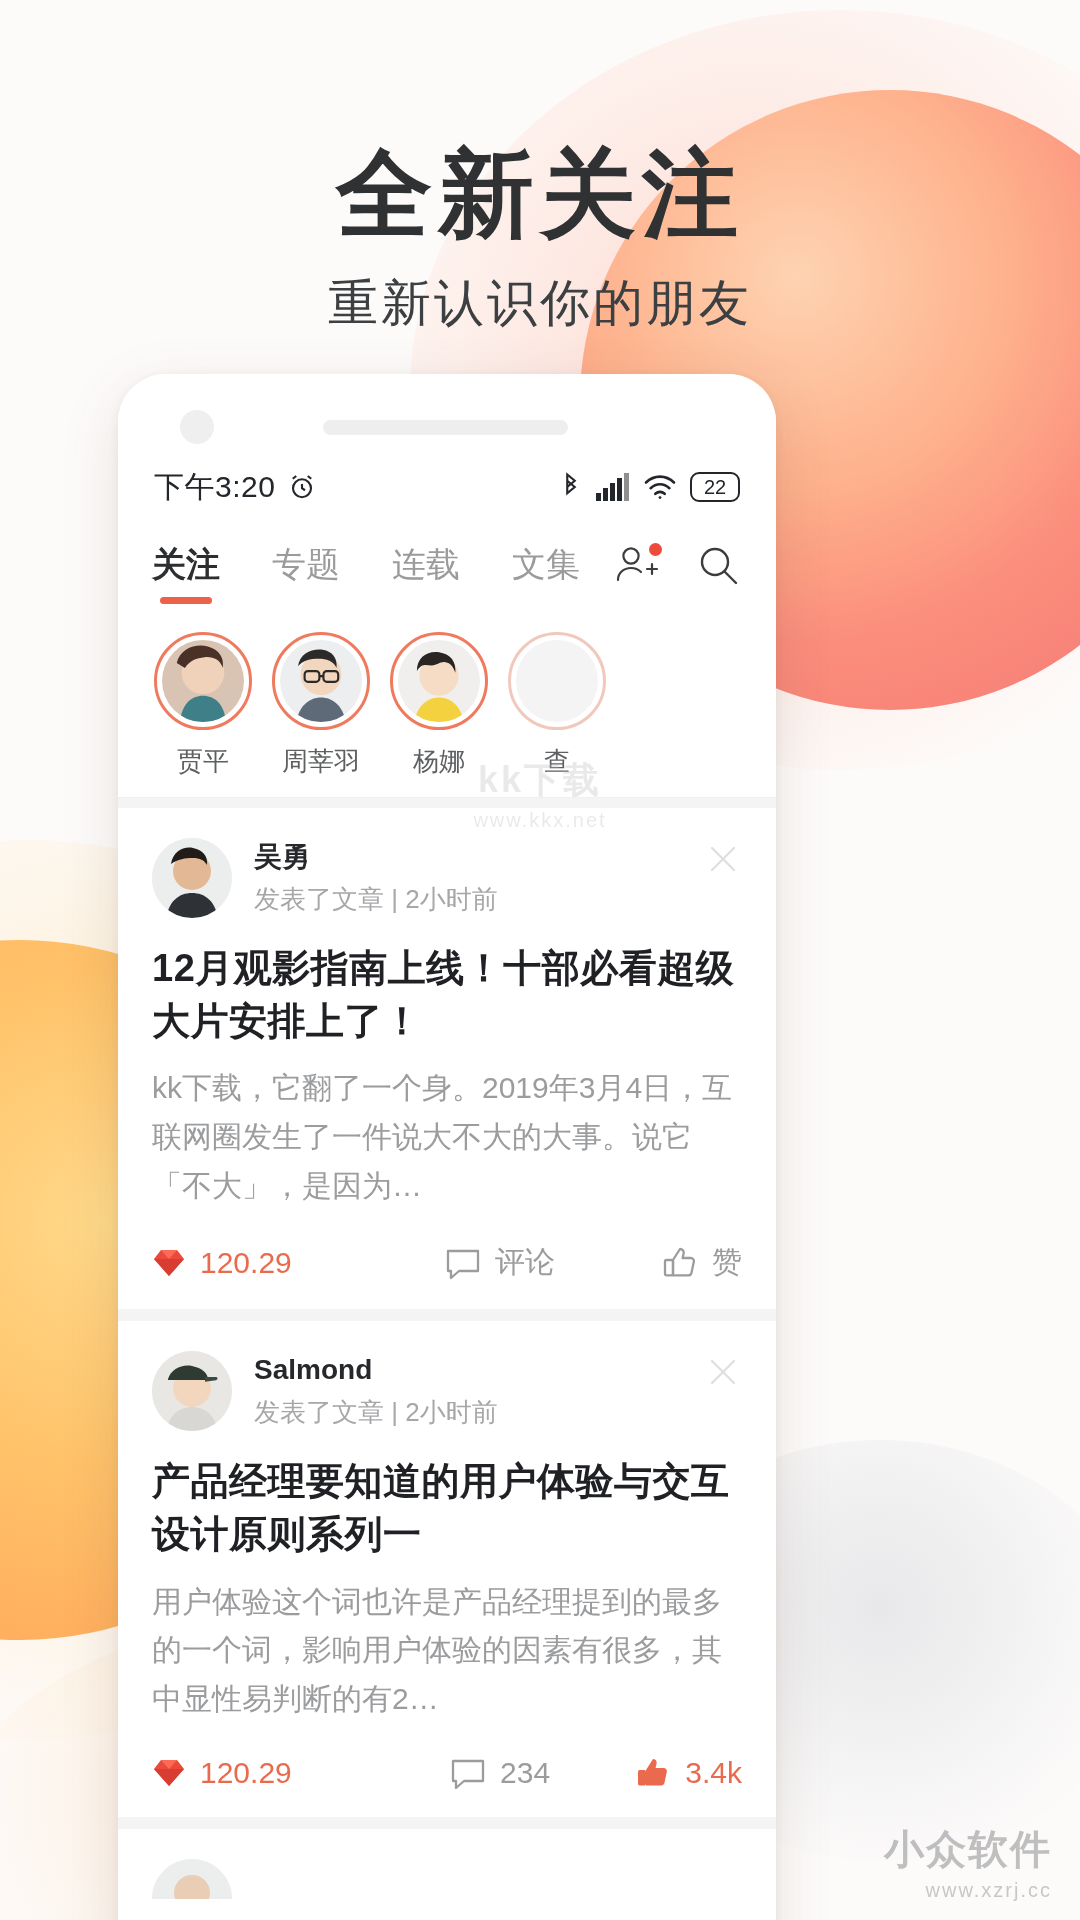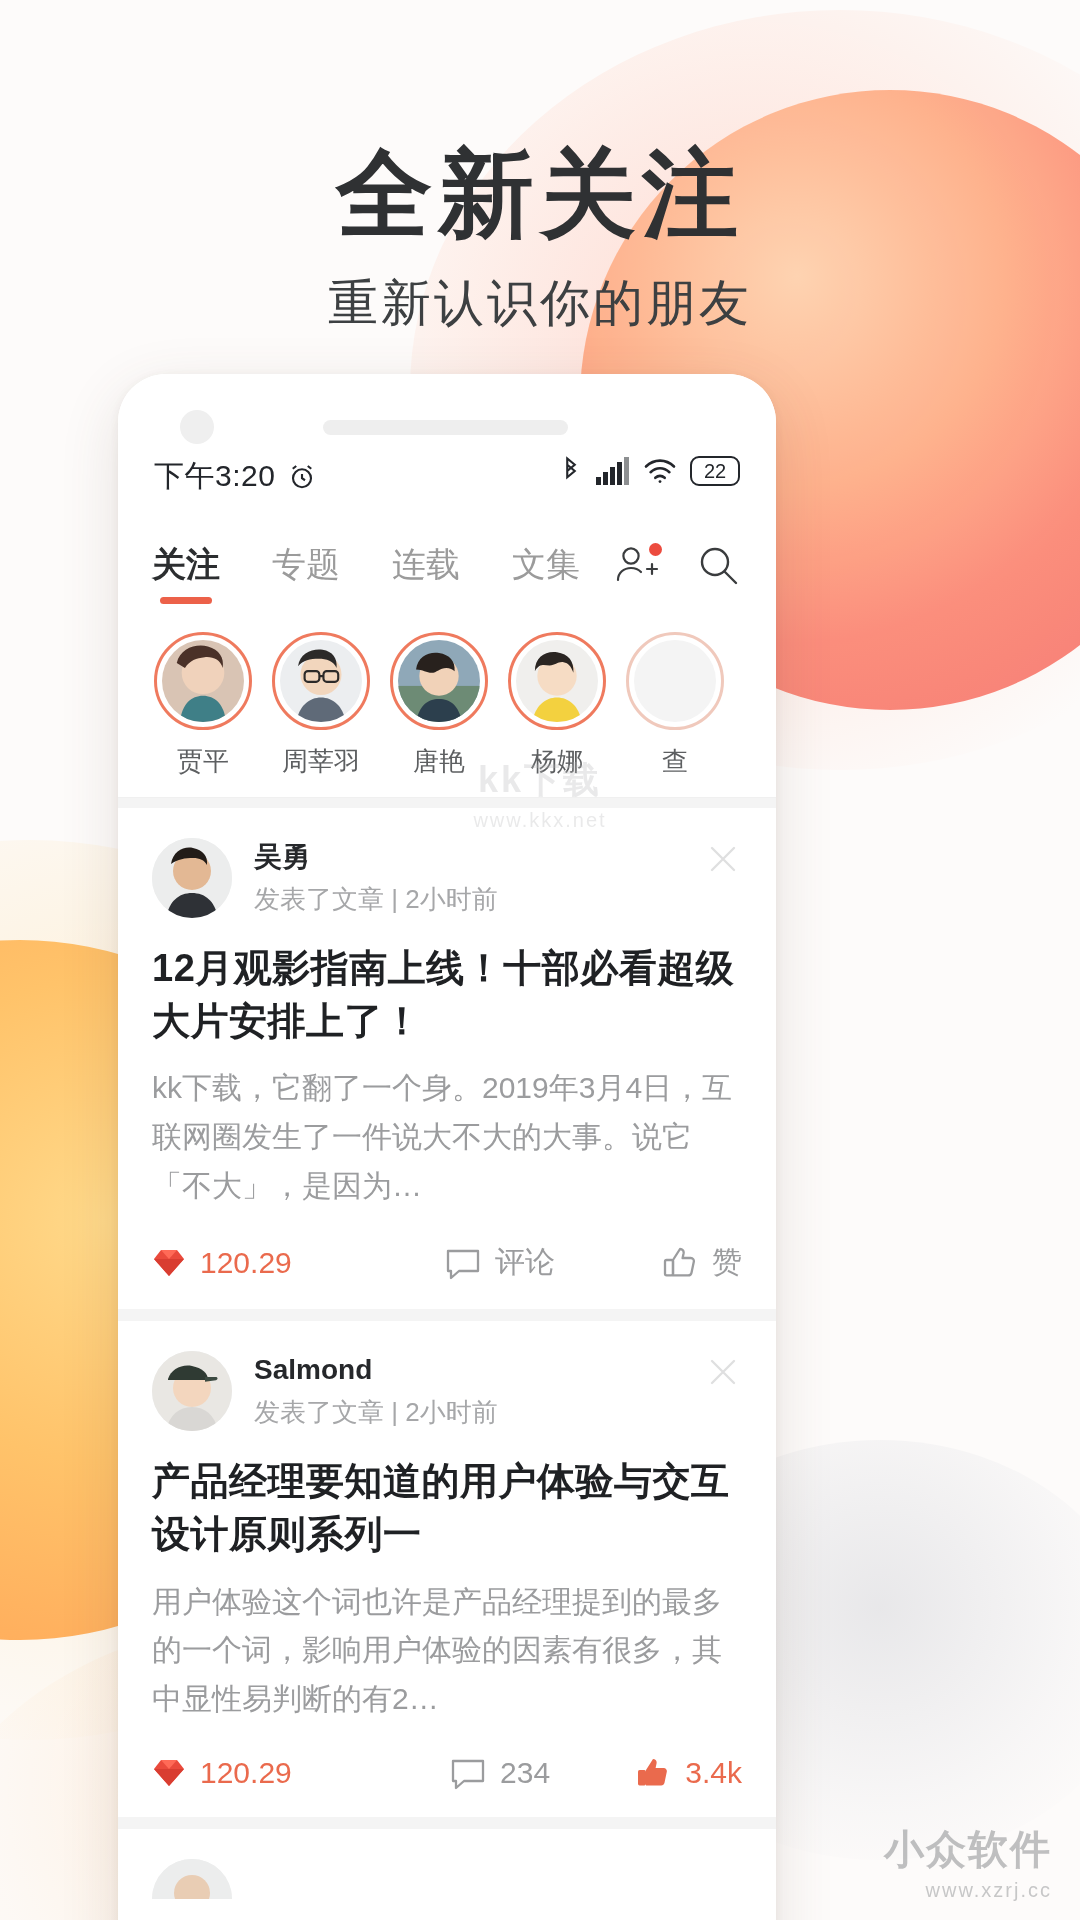--- a/index.html
+++ b/index.html
@@ -64,21 +64,21 @@
     z-index:4; overflow:hidden;
   }
   .bezel { height:82px; position:relative; background:#fff; }
   .cam { position:absolute; left:62px; top:36px; width:34px; height:34px; border-radius:50%; background:#efefef; }
   .speaker { position:absolute; left:205px; top:46px; width:245px; height:15px; border-radius:8px; background:#eeeeee; }
 
   .screen { background:#fff; height:100%; }
 
   
   .statusbar {
-    height:62px; display:flex; align-items:flex-start; justify-content:space-between;
+    height:62px; display:flex; align-items:center; justify-content:space-between;
     padding:0 36px 0 36px;
   }
   .sb-left { display:flex; align-items:center; gap:12px; }
   .sb-time { font-size:30px; color:#23262b; letter-spacing:.5px; }
   .sb-right { display:flex; align-items:center; gap:13px; }
   .batt {
     border:2.5px solid #23262b; border-radius:9px; padding:1px 7px 1px 7px;
     font-size:20px; color:#23262b; line-height:1.2; min-width:50px; text-align:center;
   }
 
@@ -259,34 +259,20 @@
               <rect x="53" y="38" width="18" height="13" rx="4" fill="none" stroke="#2c2a29" stroke-width="2.6"></rect>
               <path d="M48 44h5" stroke="#2c2a29" stroke-width="2.6"></path>
               <path d="M20 100c3-20 16-30 30-30s27 10 30 30z" fill="#5f6a78"></path>
             </svg>
           </div>
         </div>
         <div class="story-name">周莘羽</div>
       </div>
 
 
-      <div class="story">
-        <div class="story-ring">
-          <div class="story-av">
-            <svg viewBox="0 0 100 100" width="100%" height="100%">
-              <rect width="100" height="100" fill="#8fa8b8"></rect>
-              <rect y="56" width="100" height="44" fill="#6d8b75"></rect>
-              <circle cx="50" cy="44" r="24" fill="#f1d2b8"></circle>
-              <path d="M22 36c2-16 16-22 28-20 13 2 20 10 19 22-2-2-6-4-10-4-8 0-12 6-18 6s-11-4-19-4z" fill="#28211d"></path>
-              <path d="M22 100c4-20 14-28 28-28s24 8 28 28z" fill="#2c3f4d"></path>
-            </svg>
-          </div>
-        </div>
-        <div class="story-name">唐艳</div>
-      </div>
 
       <div class="story">
         <div class="story-ring">
           <div class="story-av">
             <svg viewBox="0 0 100 100" width="100%" height="100%">
               <rect width="100" height="100" fill="#f0efed"></rect>
               <circle cx="50" cy="44" r="24" fill="#f6dcc4"></circle>
               <path d="M23 38c0-17 13-25 27-23s21 11 20 25c-3-8-6-12-12-13-7-1-10 4-17 4s-12-3-18 7z" fill="#2a2522"></path>
               <path d="M20 100c3-20 16-30 30-30s27 10 30 30z" fill="#f3d13f"></path>
             </svg>

